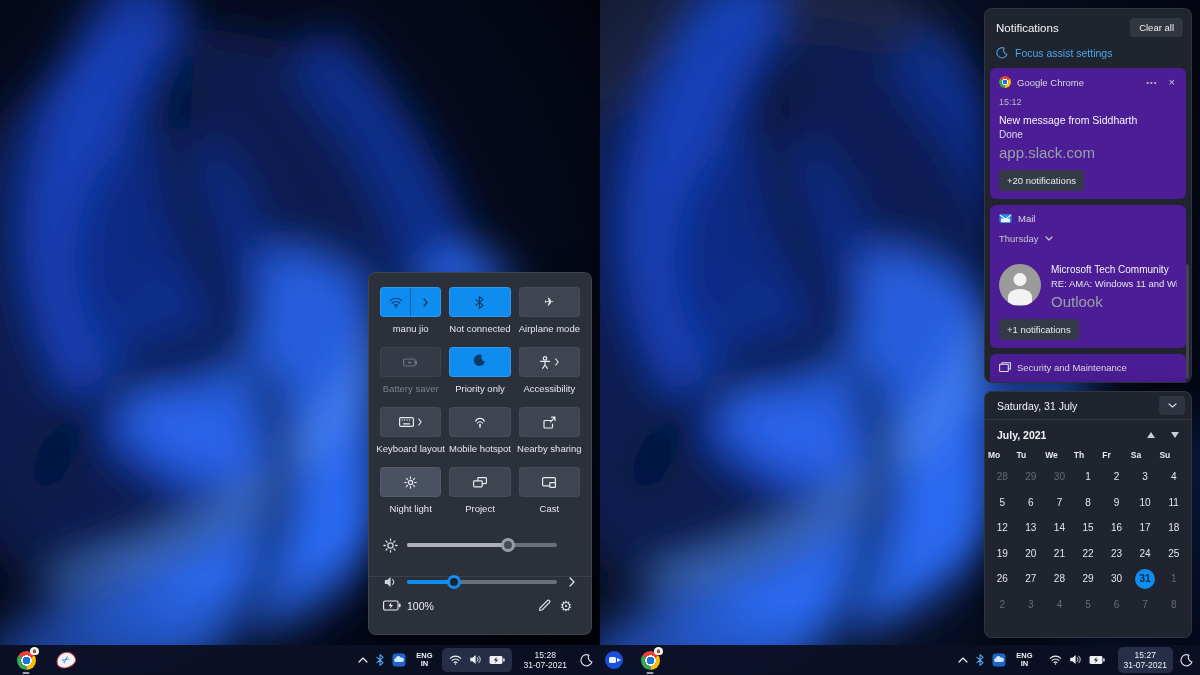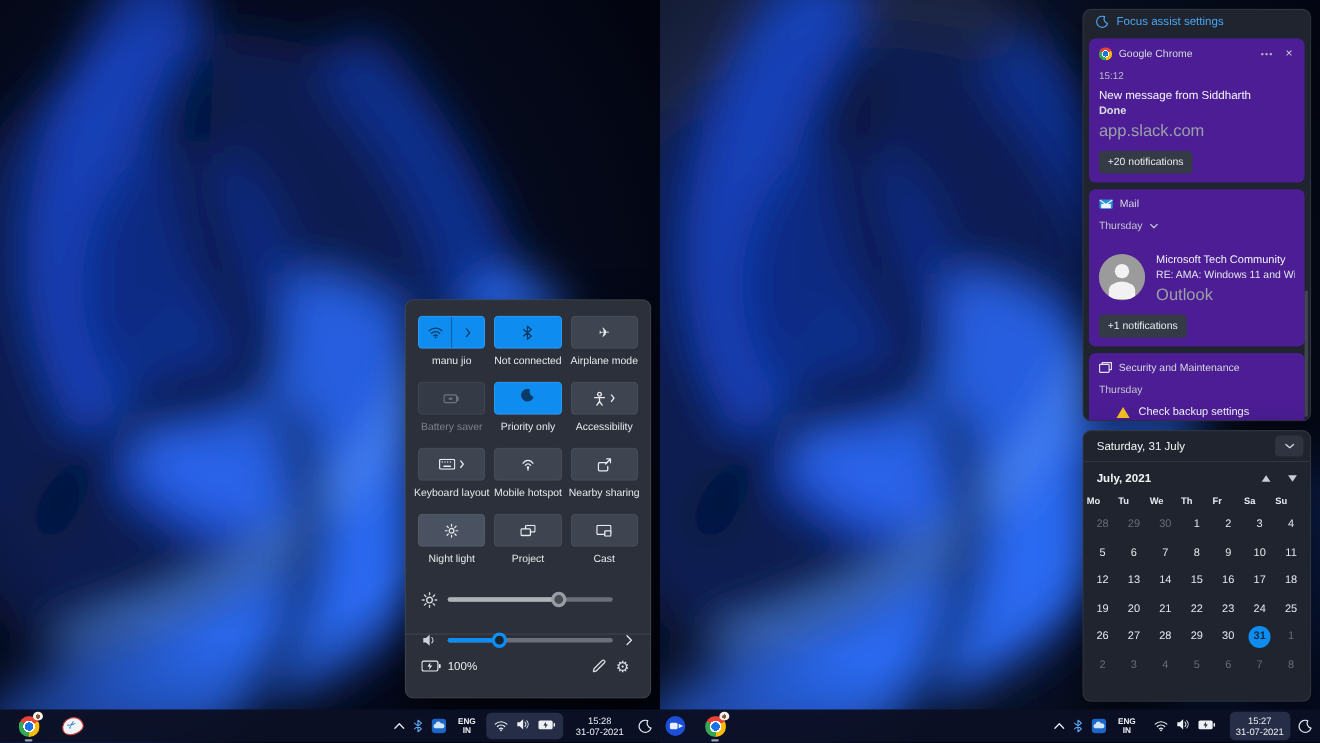--- a/index.html
+++ b/index.html
@@ -78,21 +78,21 @@
   .ntitle{font-size:11.5px;color:#f4f6f8;}
   .nclear{font-size:9.5px;color:#eef0f3;background:#31363f;border-radius:4px;padding:4px 9px;}
   .nfocus{display:flex;align-items:flex-end;gap:7px;color:#4ba6f2;font-size:10.5px;padding:5px 11px 9px;}
   .ncard{margin:0 5px 6px;background:#4c1d95;border-radius:6px;padding:8px 9px;position:relative;overflow:hidden;}
   .ncard-head{display:flex;align-items:center;gap:6px;}
   .napp{font-size:9.5px;color:#d6dade;flex:1;white-space:nowrap;overflow:hidden;}
   .nmenu{color:#b7bcc2;font-size:8px;letter-spacing:1px;padding:0 3px;}
   .nclose{color:#c6cbd1;font-size:11px;line-height:1;padding:0 2px;}
   .ntime{font-size:9px;color:#b9bec5;margin-top:9px;}
   .nmsg-title{font-size:10.5px;color:#f4f6f8;margin-top:7px;white-space:nowrap;overflow:hidden;}
-  .nmsg-body{font-size:10px;color:#d9dde1;margin-top:3px;font-weight:bold;}
+  .nmsg-body{font-size:10px;color:#d9dde1;margin-top:3px;}
   .nsource{font-size:15px;color:#9aa0a8;margin-top:4px;}
   .npill{display:inline-block;font-size:9.5px;color:#e8ebee;background:#353b46;border-radius:4px;
     padding:5px 8px;margin-top:9px;}
   .nday{display:flex;align-items:center;gap:6px;font-size:9.5px;color:#c3c8ce;margin-top:9px;}
   .nmail-row{display:flex;margin-top:20px;}
   .navatar{width:42px;height:42px;border-radius:50%;background:#9b9b9b;position:relative;flex:none;overflow:hidden;}
   .navatar:before{content:"";position:absolute;left:50%;top:9px;transform:translateX(-50%);
     width:13px;height:13px;border-radius:50%;background:#f2f2f2;}
   .navatar:after{content:"";position:absolute;left:50%;top:25px;transform:translateX(-50%);
     width:24px;height:16px;border-radius:50% 50% 0 0;background:#f2f2f2;}
@@ -454,20 +454,24 @@
       <path d="M60 585 C215 540 335 455 388 330" stroke="#5b9bff" stroke-width="22" fill="none" stroke-linecap="round" opacity="0.75"></path>
       <ellipse cx="560" cy="545" rx="135" ry="125" fill="#1d55d8" opacity="0.55"></ellipse>
       <path d="M250 340 C190 248 160 155 185 52" stroke="#071535" stroke-width="34" fill="none" opacity="0.9"></path>
       <path d="M245 355 C160 340 90 395 35 488" stroke="#071535" stroke-width="36" fill="none" opacity="0.9"></path>
       <path d="M260 368 C300 468 285 565 215 668" stroke="#071535" stroke-width="30" fill="none" opacity="0.85"></path>
     </g>
     <rect width="600" height="675" fill="url(#vigR)"></rect>
   </svg>
 
   <div class="notif-panel">
+    <div class="npanel-head">
+      <span class="ntitle">Notifications</span>
+      <span class="nclear">Clear all</span>
+    </div>
     <div class="nfocus">
       <svg class="st" width="12" height="12" viewBox="0 0 14 14" style="color:#4ba6f2">
           <path d="M9.6 1.3 A6 6 0 1 0 12.8 8.6 A5 5 0 0 1 9.6 1.3 Z"></path>
         </svg>
       <span>Focus assist settings</span>
     </div>
 
     <div class="ncard">
       <div class="ncard-head">
         <div class="chrome-ic" style="width:12px;height:12px;"></div>

